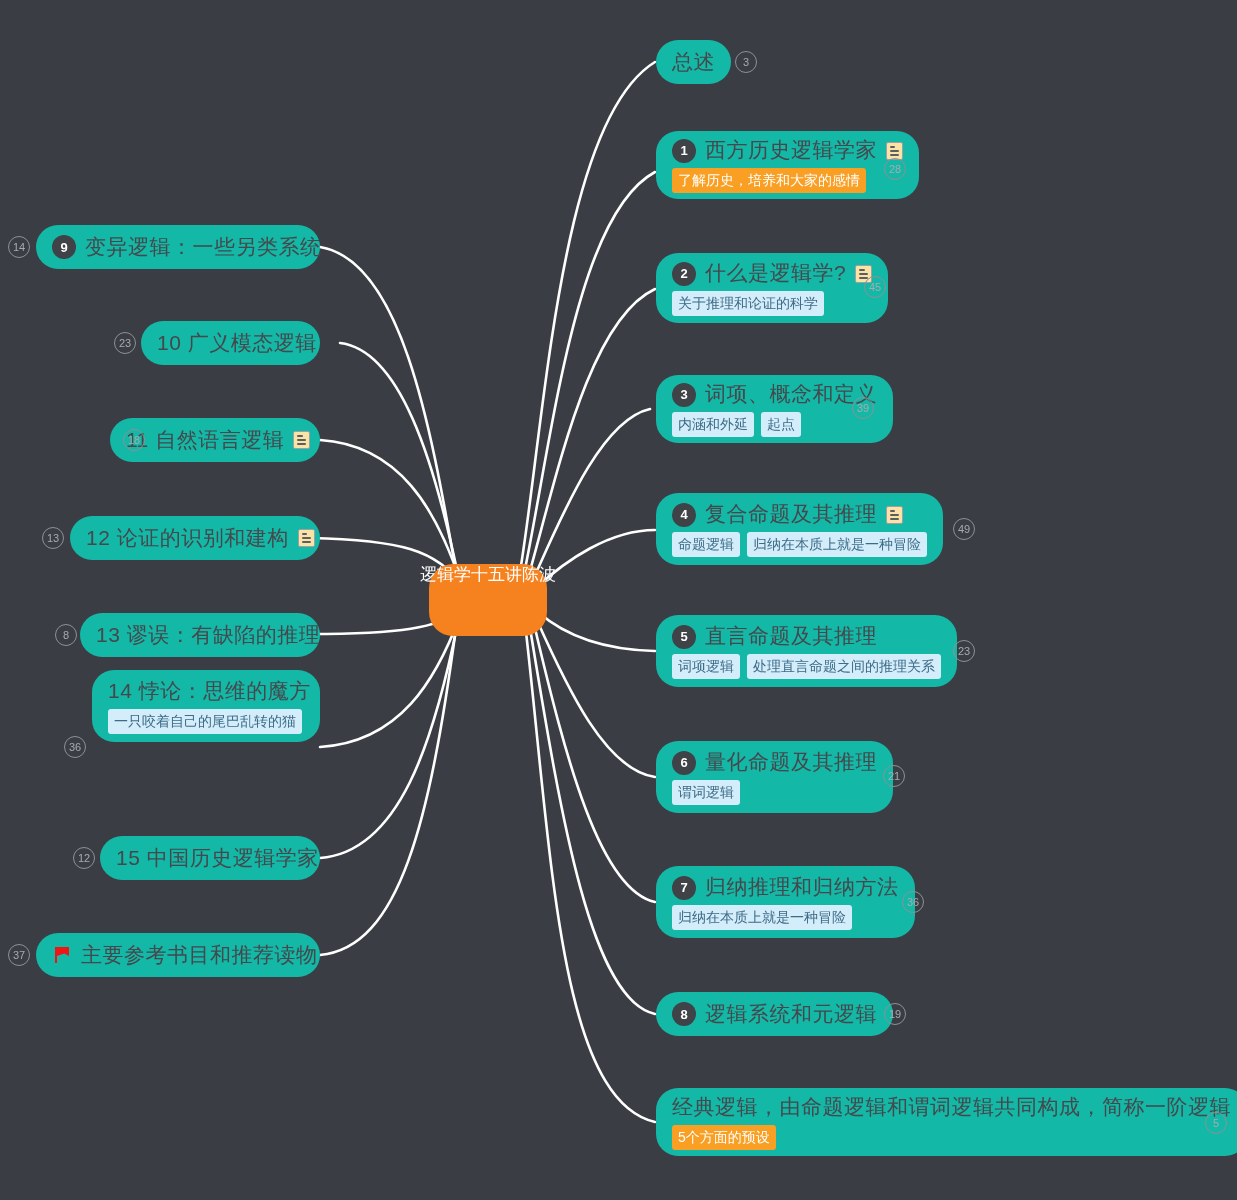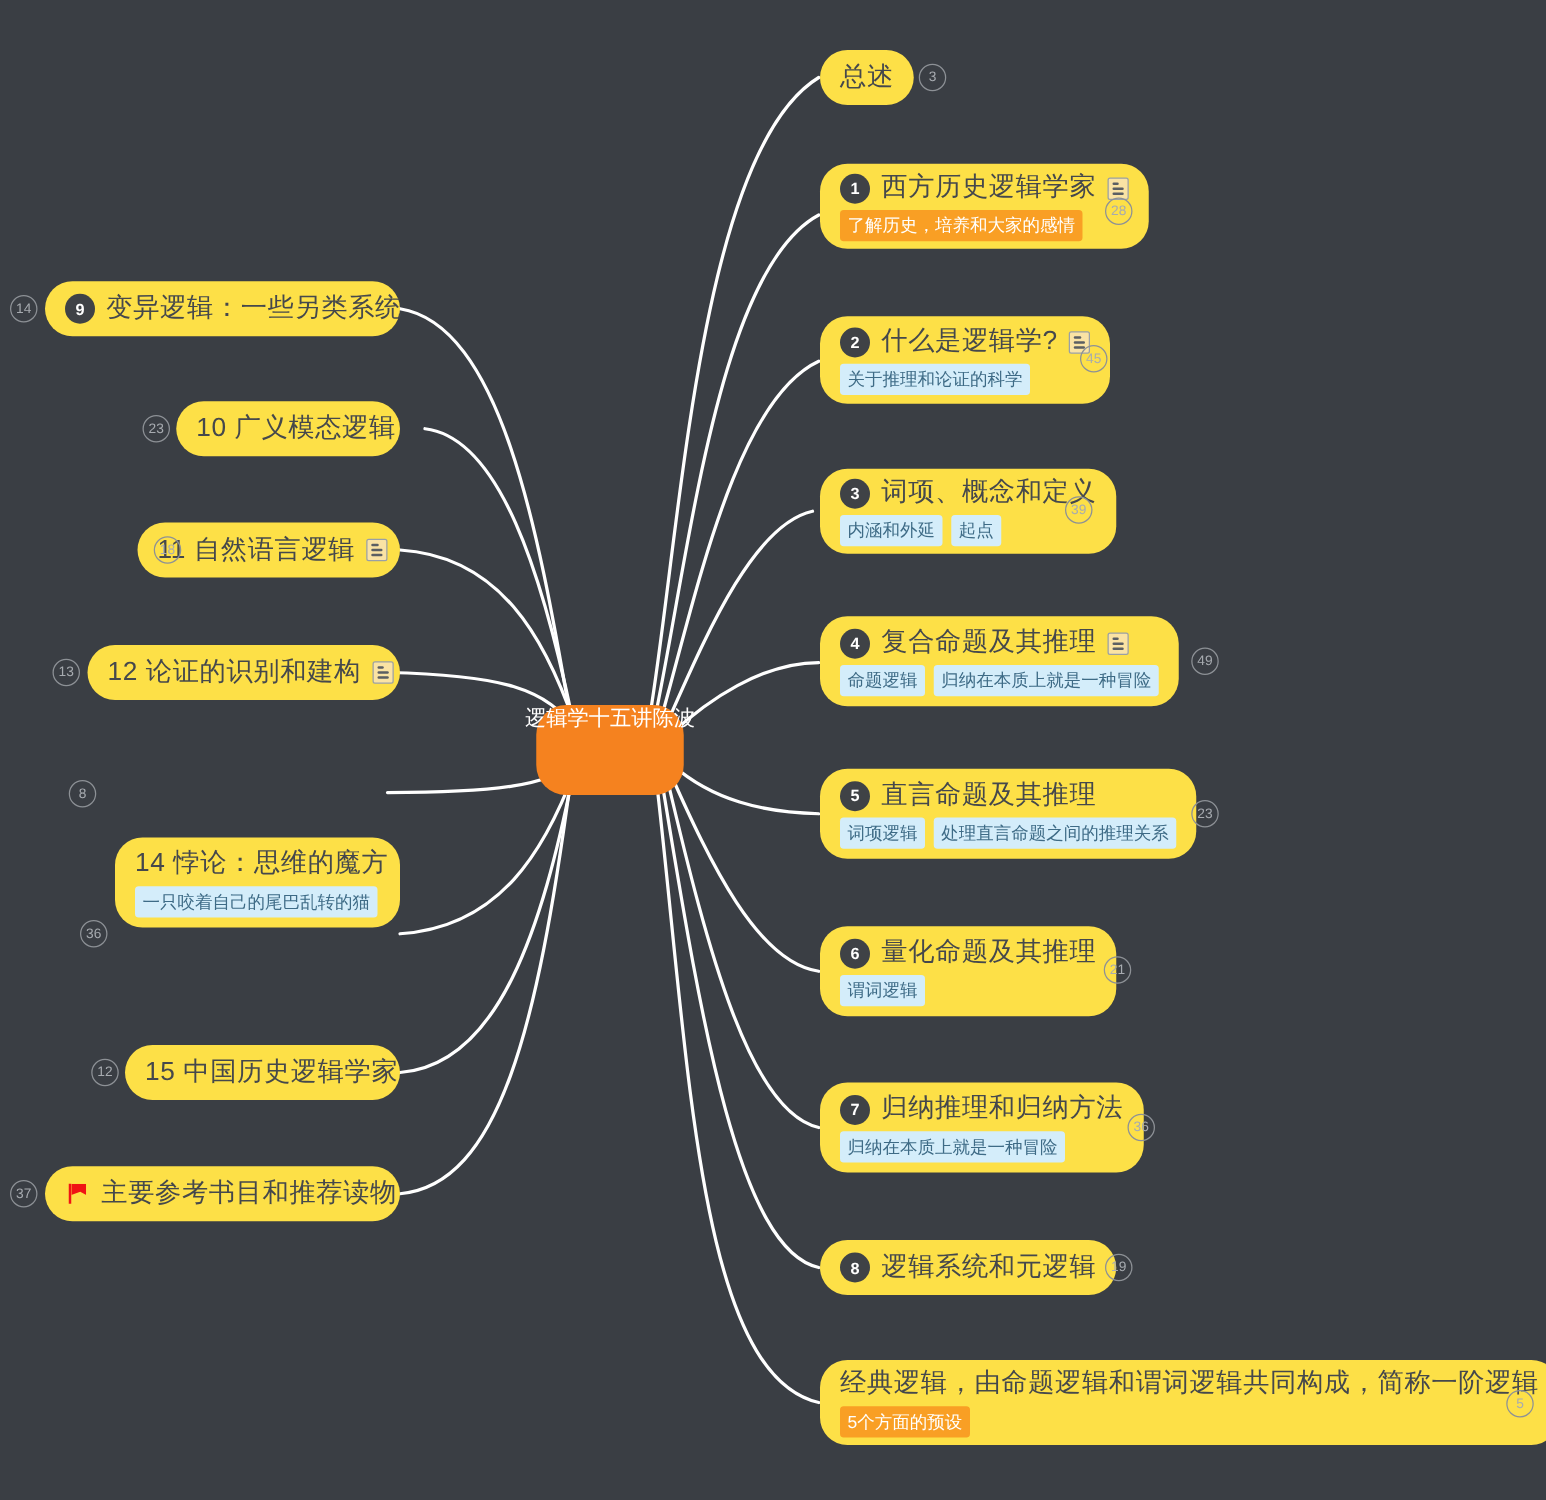--- a/index.html
+++ b/index.html
@@ -8,21 +8,21 @@
     background:#3a3e44;
     font-family:"Liberation Sans","DejaVu Sans",sans-serif;
     overflow:hidden;position:relative;
   }
   #canvas{position:absolute;inset:0;width:1237px;height:1200px;}
   #links{position:absolute;left:0;top:0;width:1237px;height:1200px;pointer-events:none;}
 
   
   .node{
     position:absolute;
-    background:#fde047;
+    background:#14b8a6;
     border-radius:22px;
     box-sizing:border-box;
     display:flex;flex-direction:column;
     justify-content:center;
     padding:7px 16px;
     color:#3f4246;
   }
   .node.compact{padding:6px 16px;}
   .row{display:flex;align-items:center;gap:9px;white-space:nowrap;}
   .title{
@@ -275,20 +275,25 @@
       <span class="title">12 论证的识别和建构</span>
       <span class="note-icon">
           <i></i>
           <i></i>
           <i></i>
         </span>
     </div>
   </div>
   <div class="count" style="left:42px;top:527px;">13</div>
 
+  <div class="node compact" style="left:80px;top:613px;height:44px;width:240px;">
+    <div class="row">
+      <span class="title">13 谬误：有缺陷的推理</span>
+    </div>
+  </div>
   <div class="count" style="left:55px;top:624px;">8</div>
 
   <div class="node" style="left:92px;top:670px;height:72px;width:228px;">
     <div class="row">
       <span class="title">14 悖论：思维的魔方</span>
     </div>
     <div class="tags">
       <span class="tag blue">一只咬着自己的尾巴乱转的猫</span>
     </div>
   </div>

